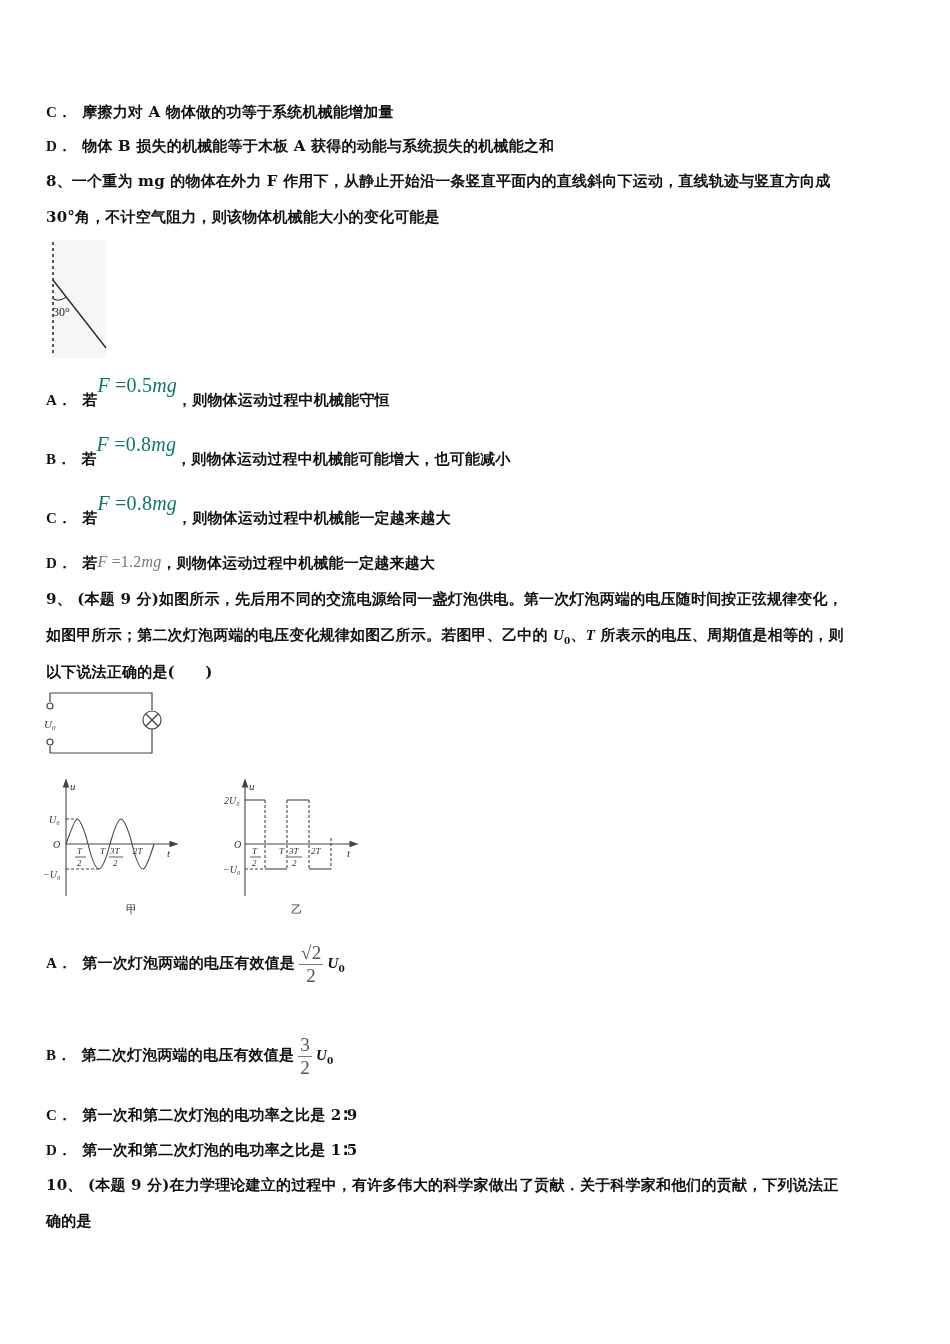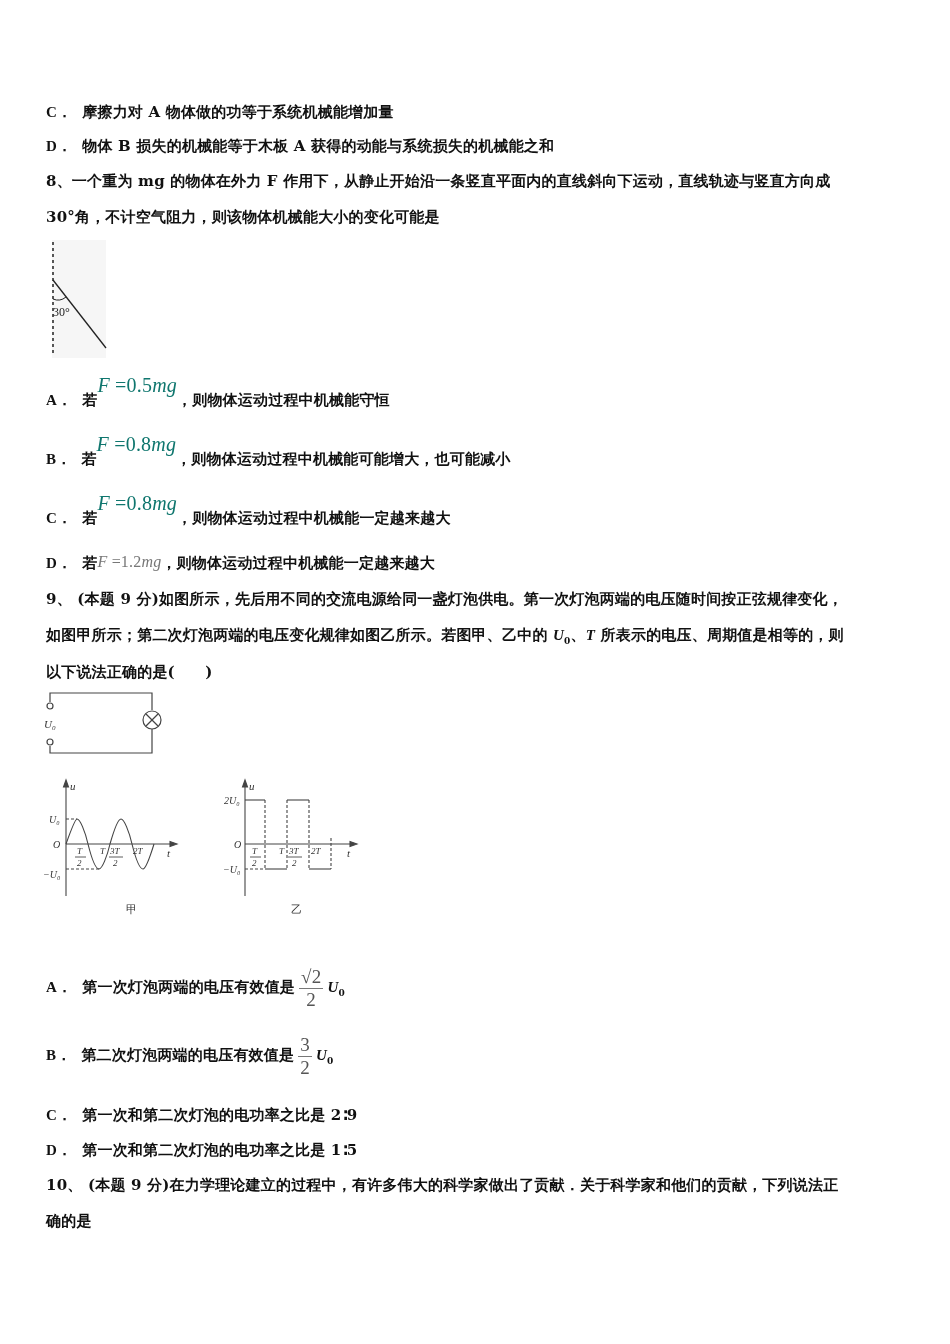--- a/index.html
+++ b/index.html
@@ -127,21 +127,21 @@
       <text x="37" y="88">2</text>
     <text x="64" y="76">T</text>
     <text x="74" y="76">3T</text>
       <line x1="73" y1="79" x2="87" y2="79" stroke="#333" stroke-width="0.8"></line>
       <text x="77" y="88">2</text>
     <text x="96" y="76">2T</text>
   </g>
   <text x="76" y="135" font-size="11" fill="#333">乙</text>
 </svg>
 
-<div class="line" style="top:938px; line-height:50px;margin-top:24px;">
+<div class="line" style="top:938px; line-height:50px;">
   <span class="opt-letter">A．</span><span>第一次灯泡两端的电压有效值是</span><span class="frac"><span class="num">√2</span><span class="den">2</span></span><span class="italic-b">U</span><sub>0</sub>
 </div>
 <div class="line" style="top:1022px; line-height:50px;margin-top:8px;">
   <span class="opt-letter">B．</span><span>第二次灯泡两端的电压有效值是</span><span class="frac"><span class="num">3</span><span class="den">2</span></span><span class="italic-b">U</span><sub>0</sub>
 </div>
 <div class="line" style="top:1105px;">
   <span class="opt-letter">C．</span><span>第一次和第二次灯泡的电功率之比是 2∶9</span>
 </div>
 <div class="line" style="top:1140px;">
   <span class="opt-letter">D．</span><span>第一次和第二次灯泡的电功率之比是 1∶5</span>

